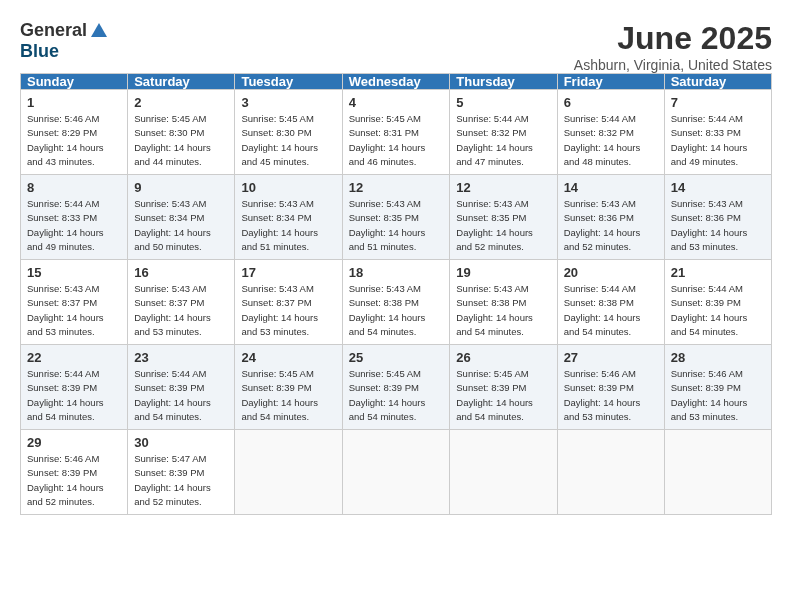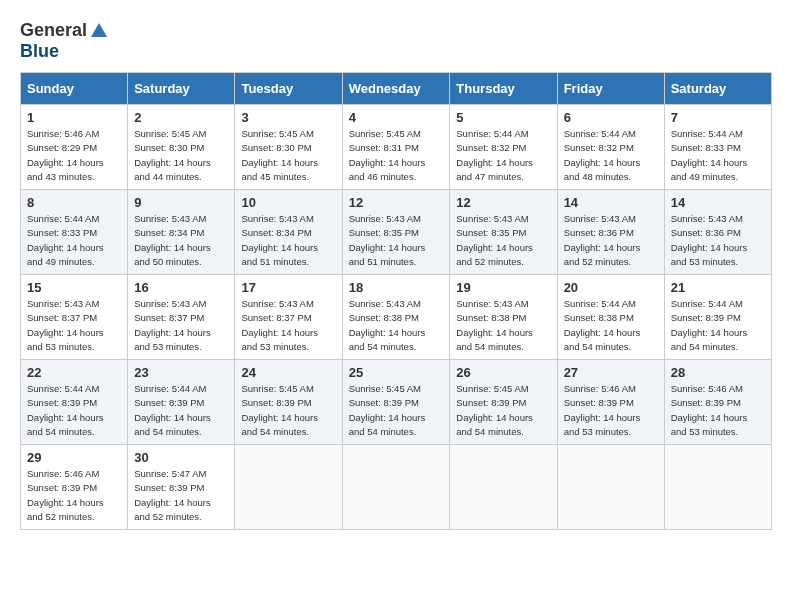--- a/index.html
+++ b/index.html
@@ -7,21 +7,20 @@
       font-family: Arial, sans-serif;
       background: #fff;
       width: 792px;
       min-height: 612px;
       padding: 20px;
     }
     .header {
       display: flex;
       justify-content: space-between;
       align-items: flex-start;
-      margin-bottom: 10px;
     }
     .logo {
       display: flex;
       flex-direction: column;
       align-items: flex-start;
     }
     .logo-text {
       display: flex;
       align-items: center;
     }
@@ -53,21 +52,21 @@
       color: #555;
     }
     .calendar {
       width: 100%;
       border-collapse: collapse;
       border: 1px solid #ccc;
     }
     .calendar th {
       background: #2e74b5;
       color: white;
-      padding: 8px 6px;
+      padding: 0 6px;
       text-align: left;
       font-size: 13px;
       font-weight: bold;
       border: 1px solid #ccc;
     }
     .calendar td {
       vertical-align: top;
       padding: 5px 6px;
       border: 1px solid #ccc;
       font-size: 10px;
@@ -99,20 +98,24 @@
 
 <div class="header">
   <div class="logo">
     <div class="logo-text">
       <span class="logo-general">General</span>
       <svg class="logo-icon" viewBox="0 0 20 20">
         <polygon points="10,2 18,16 2,16" fill="#2e74b5"></polygon>
       </svg>
     </div>
     <span class="logo-blue">Blue</span>
+  </div>
+  <div class="title-section">
+    <div class="month-title">June 2025</div>
+    <div class="location">Ashburn, Virginia, United States</div>
   </div>
 </div>
 
 <table class="calendar">
   <thead>
     <tr>
       <th>Sunday</th>
       <th>Saturday</th>
       <th>Tuesday</th>
       <th>Wednesday</th>

